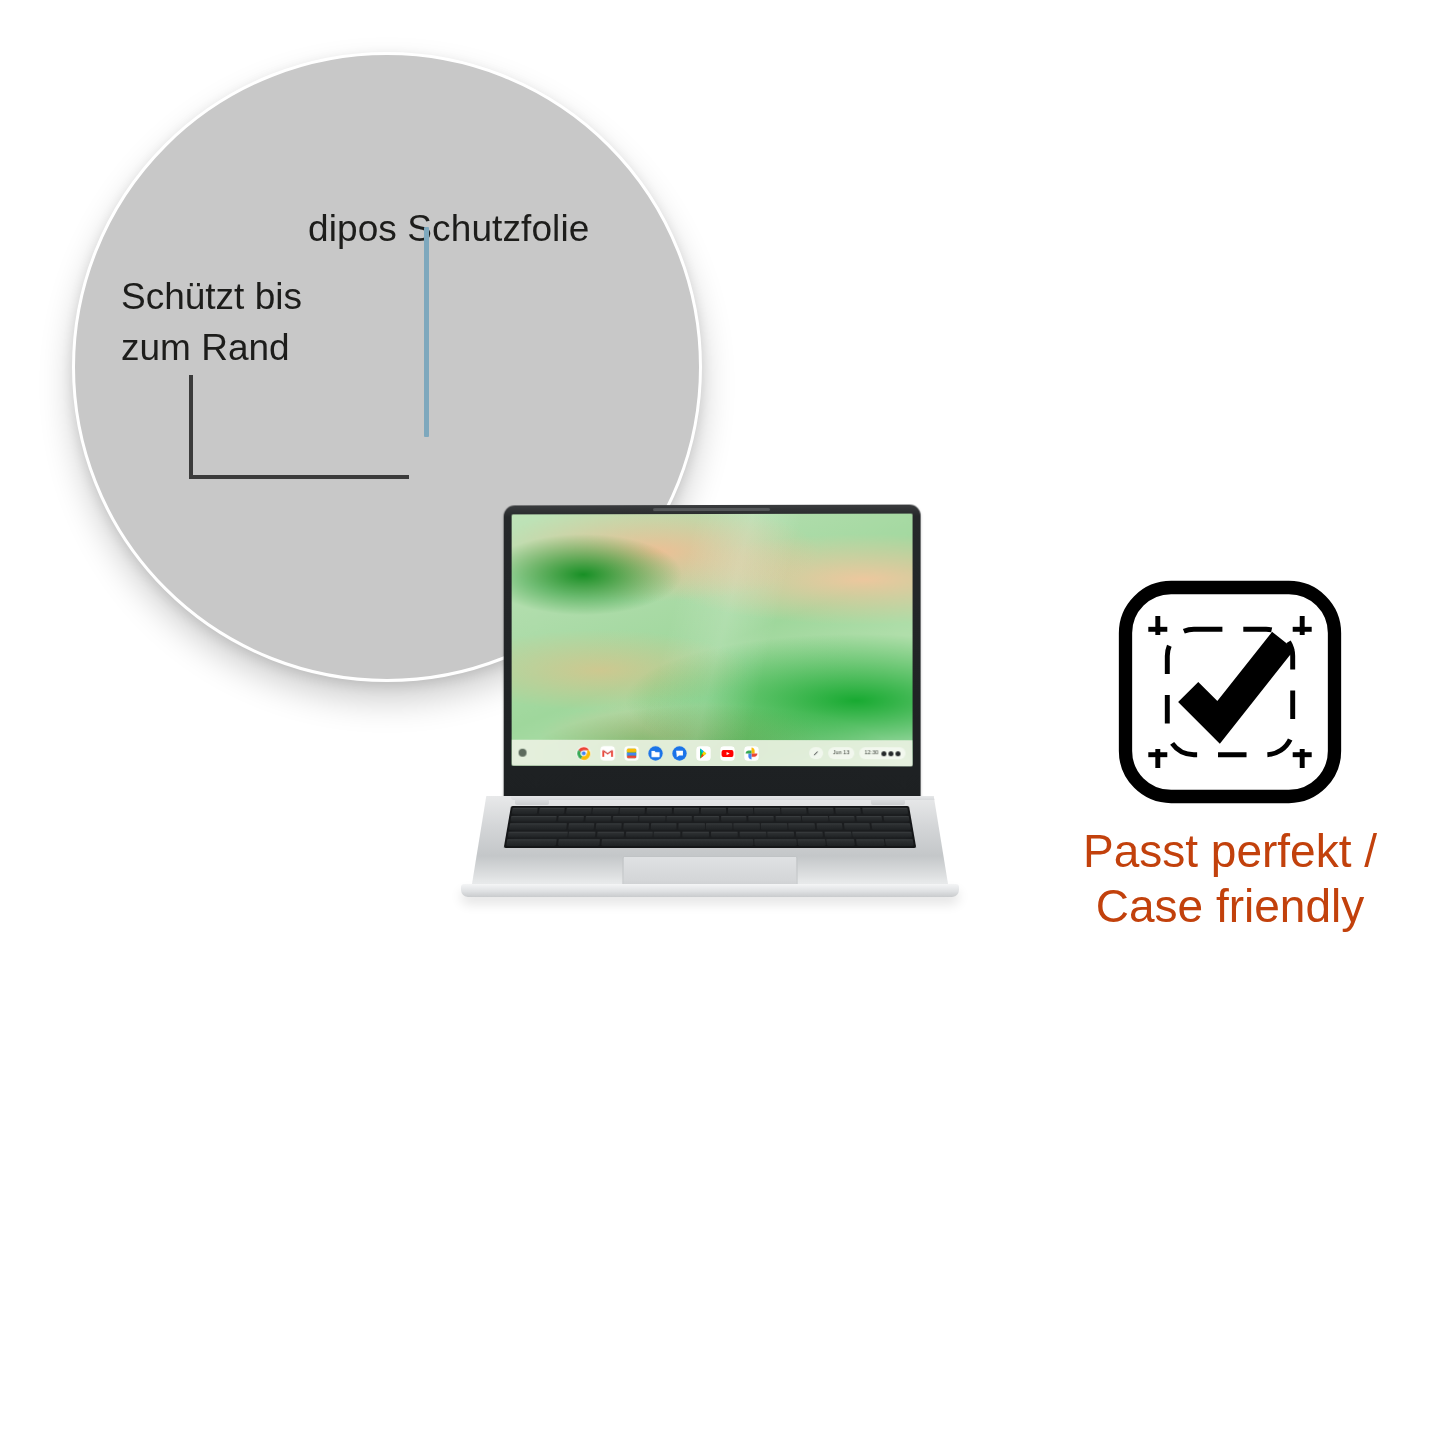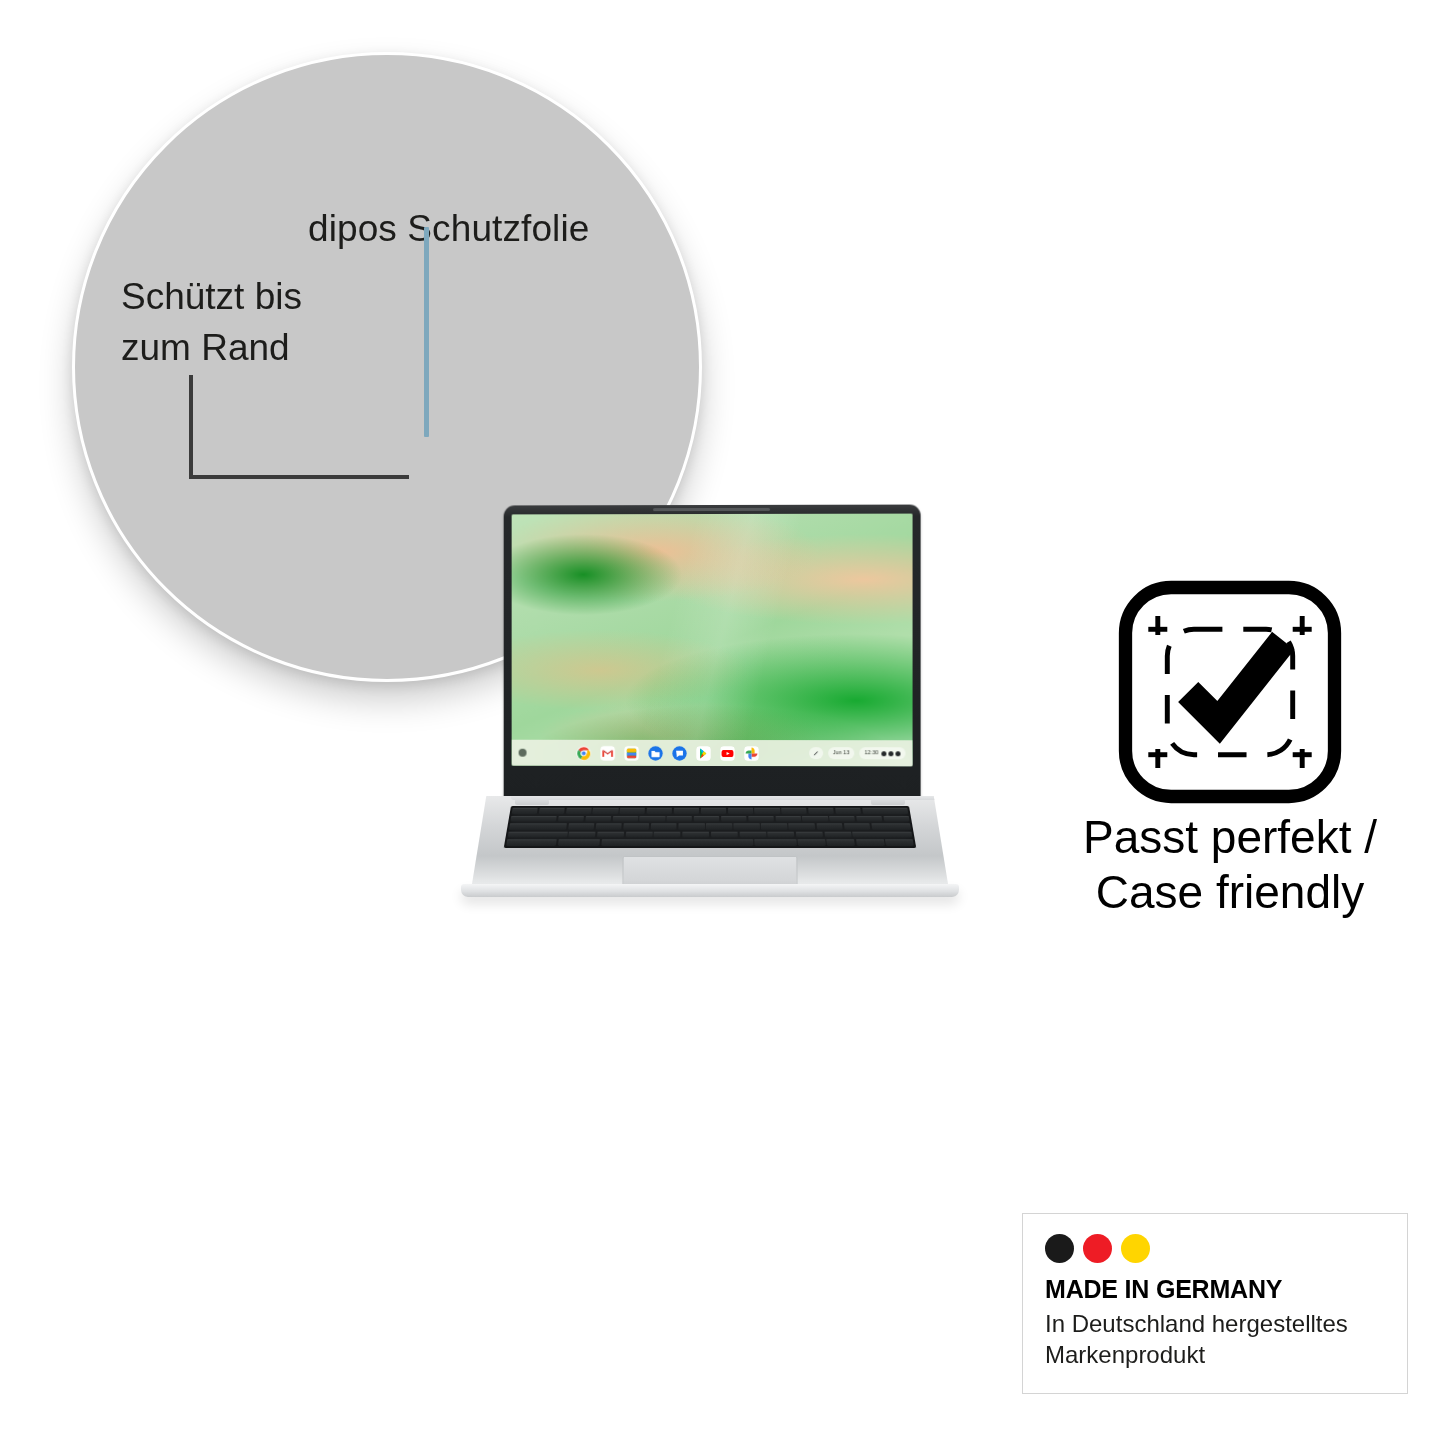--- a/index.html
+++ b/index.html
@@ -314,24 +314,24 @@
     width: 380px;
     text-align: center;
   }
   .fit-icon {
     width: 228px;
     height: 228px;
     margin: 0 auto;
     display: block;
   }
   .fit-label {
-    margin-top: 4px;
+    margin-top: 18px;
     font-size: 46px;
     line-height: 55px;
-    color: #000000;
+    color: #c2410c;
     white-space: pre-line;
   }
 
   
   .germany {
     position: absolute;
     left: 1022px;
     top: 1213px;
     width: 386px;
     height: 181px;
@@ -579,27 +579,14 @@
         <line x1="98" y1="90" x2="98" y2="100"></line>
         <line x1="93" y1="93" x2="103" y2="93"></line>
       </g>
       <path d="M38 60 L54 76 L88 33" fill="none" stroke="#000" stroke-width="15" stroke-linecap="butt" stroke-linejoin="miter"></path>
     </svg>
 
     <div class="fit-label">Passt perfekt /
 Case friendly</div>
   </div>
 
-  <div class="germany">
-
-    <div class="flag-dots">
-      <span class="flag-dot" style="background:#1a1a1a"></span>
-      <span class="flag-dot" style="background:#ee1c25"></span>
-      <span class="flag-dot" style="background:#ffd500"></span>
-    </div>
-
-    <div class="g-title">MADE IN GERMANY</div>
-
-    <div class="g-sub">In Deutschland hergestelltes
-Markenprodukt</div>
-  </div>
 
 </div>
 
 </body></html>

